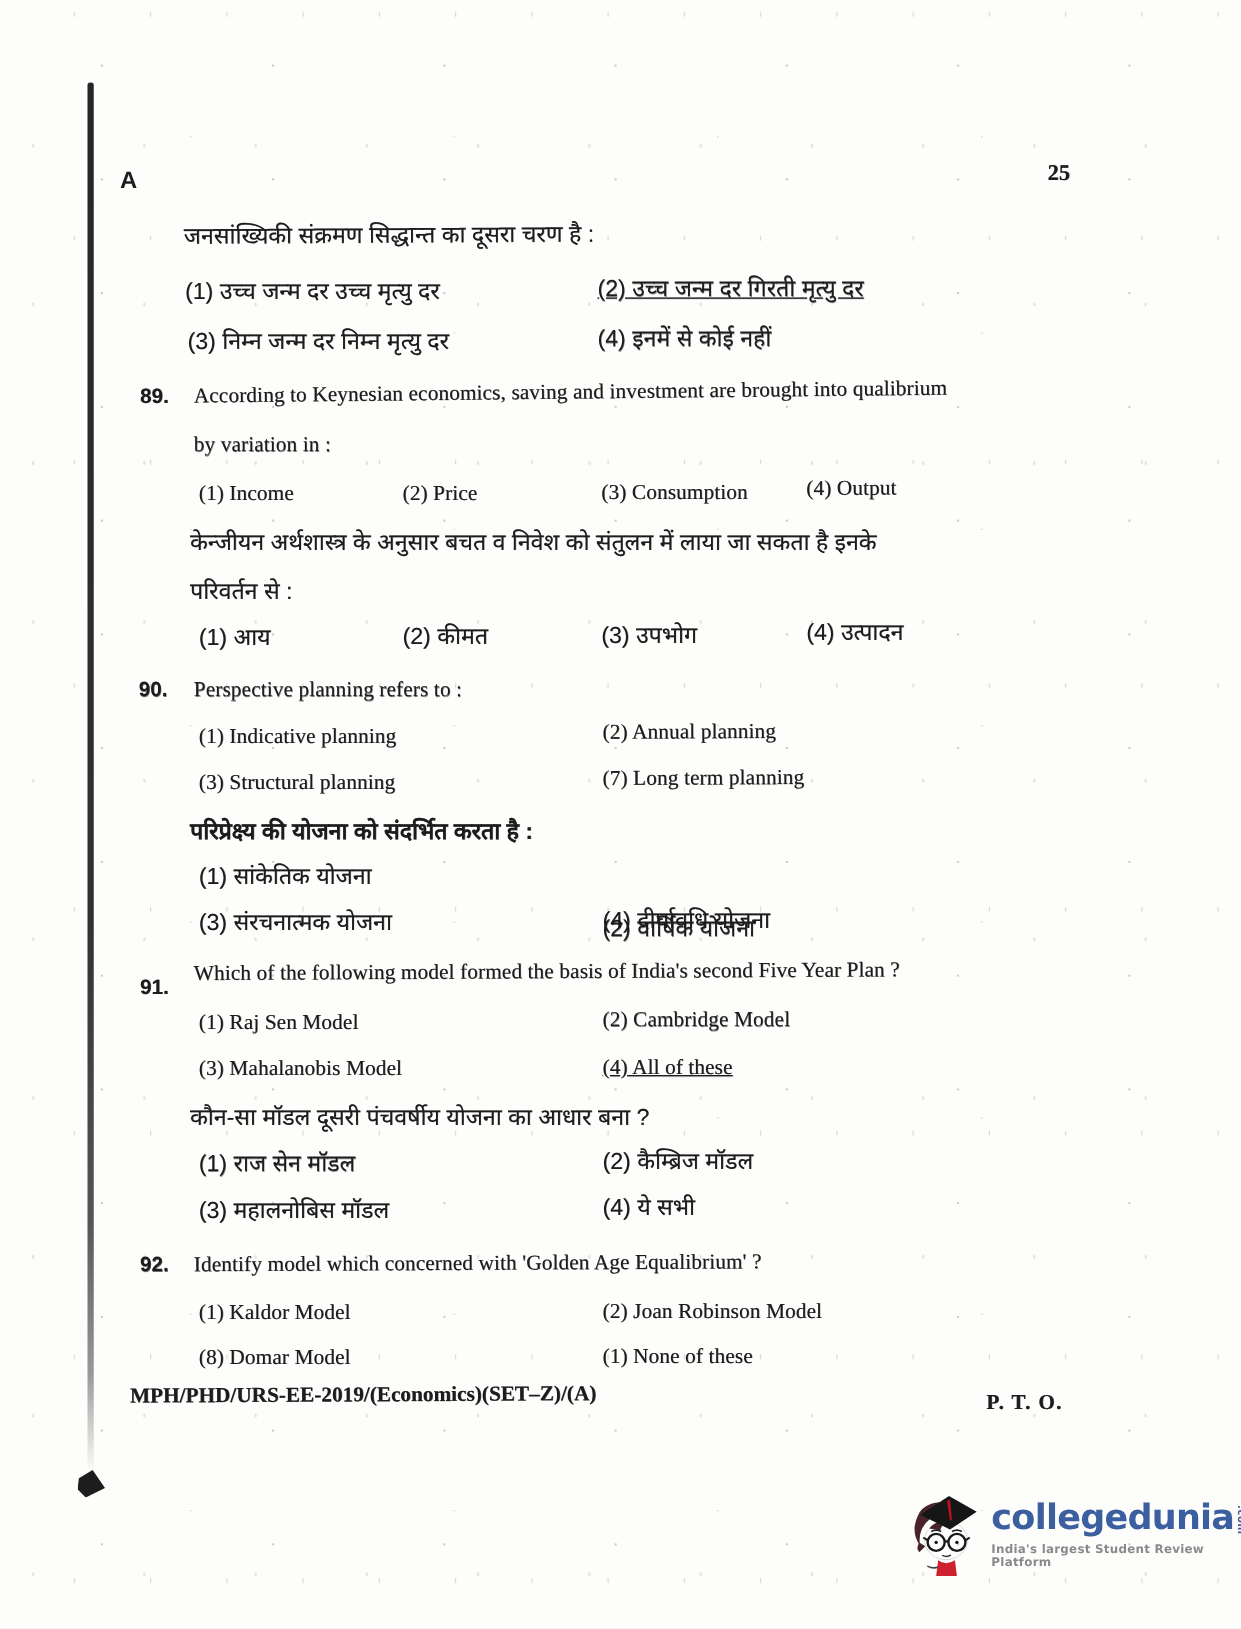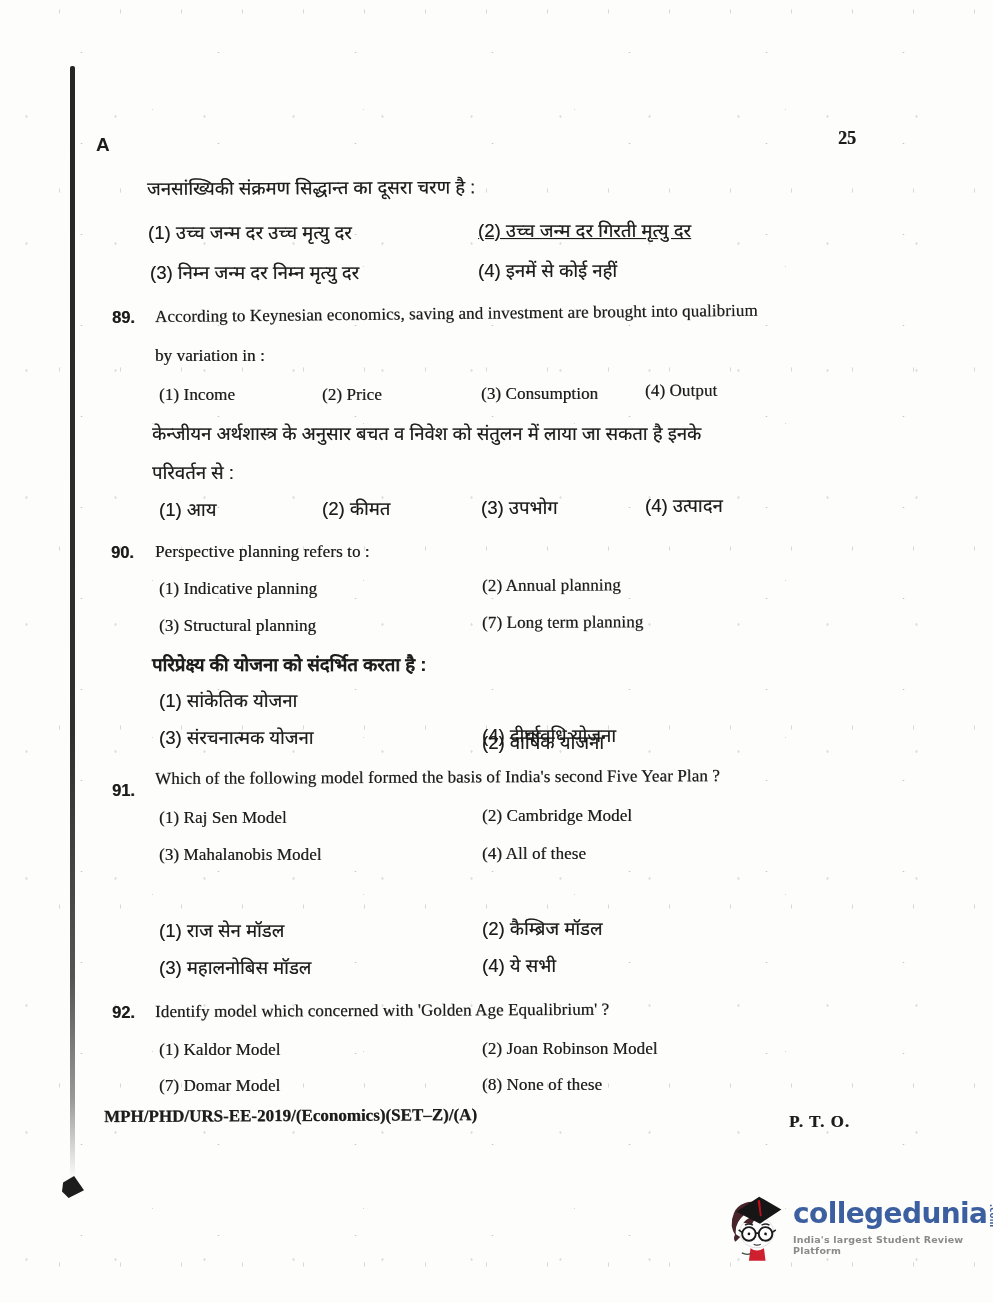--- a/index.html
+++ b/index.html
@@ -107,32 +107,33 @@
   <div class="line hi" style="left:159px;top:687px;">(1) सांकेतिक योजना</div>
   <div class="line hi" style="left:482px;top:685px;margin-top:44px;">(2) वार्षिक योजना</div>
   <div class="line hi" style="left:159px;top:724px;">(3) संरचनात्मक योजना</div>
   <div class="line hi" style="left:482px;top:722px;">(4) दीर्घावधि योजना</div>
 
   <div class="line num" style="left:112px;top:770px;margin-top:11px;">91.</div>
   <div class="line en tilt-s" style="left:155px;top:769px;">Which of the following model formed the basis of India's second Five Year Plan ?</div>
   <div class="line en" style="left:159px;top:808px;">(1) Raj Sen Model</div>
   <div class="line en" style="left:482px;top:806px;text-align:center;">(2) Cambridge Model</div>
   <div class="line en" style="left:159px;top:845px;">(3) Mahalanobis Model</div>
-  <div class="line en" style="left:482px;top:844px;">(4) All of these</div>
+  <div class="line en" style="left:482px;top:844px;text-decoration:underline;">(4) All of these</div>
+  <div class="line hi" style="left:152px;top:880px;">कौन-सा मॉडल दूसरी पंचवर्षीय योजना का आधार बना ?</div>
   <div class="line hi" style="left:159px;top:917px;">(1) राज सेन मॉडल</div>
   <div class="line hi" style="left:482px;top:915px;">(2) कैम्ब्रिज मॉडल</div>
   <div class="line hi" style="left:159px;top:954px;">(3) महालनोबिस मॉडल</div>
   <div class="line hi" style="left:482px;top:952px;">(4) ये सभी</div>
 
   <div class="line num" style="left:112px;top:1003px;">92.</div>
   <div class="line en tilt-s" style="left:155px;top:1002px;">Identify model which concerned with  'Golden Age Equalibrium' ?</div>
   <div class="line en" style="left:159px;top:1040px;">(1) Kaldor Model</div>
   <div class="line en" style="left:482px;top:1039px;">(2) Joan Robinson Model</div>
-  <div class="line en" style="left:159px;top:1076px;">(7) Domar Model</div>
-  <div class="line en" style="left:482px;top:1075px;">(8) None of these</div>
+  <div class="line en" style="left:159px;top:1076px;">(8) Domar Model</div>
+  <div class="line en" style="left:482px;top:1075px;">(1) None of these</div>
 
   <div class="line footer tilt-s" style="left:104px;top:1107px;">MPH/PHD/URS-EE-2019/(Economics)(SET–Z)/(A)</div>
   <div class="line footer" style="left:789px;top:1112px;letter-spacing:1px;">P. T. O.</div>
 
   <div class="logo">
     <svg width="64" height="80" viewBox="0 0 76 92">
 
       <path d="M10 30 Q3 46 13 60 Q10 46 19 36 Q29 24 44 23 Q38 12 24 17 Q13 21 10 30 Z" fill="#48242a"></path>
       <path d="M12 56 Q8 62 12 66 L18 60 Z" fill="#48242a"></path>
 

